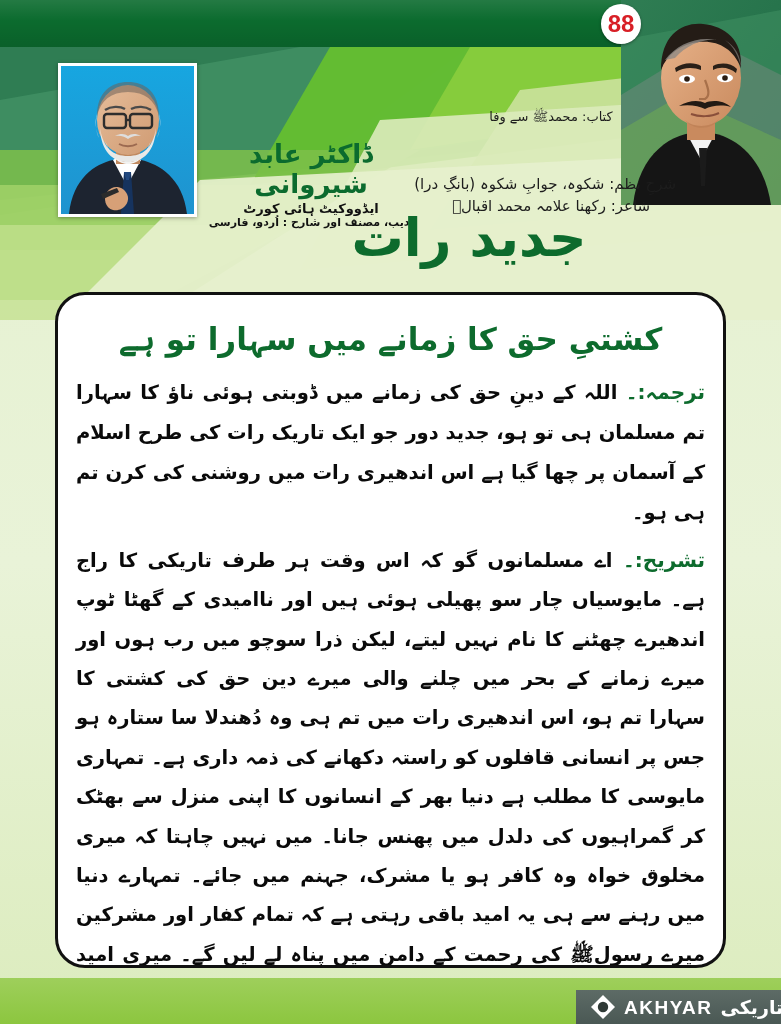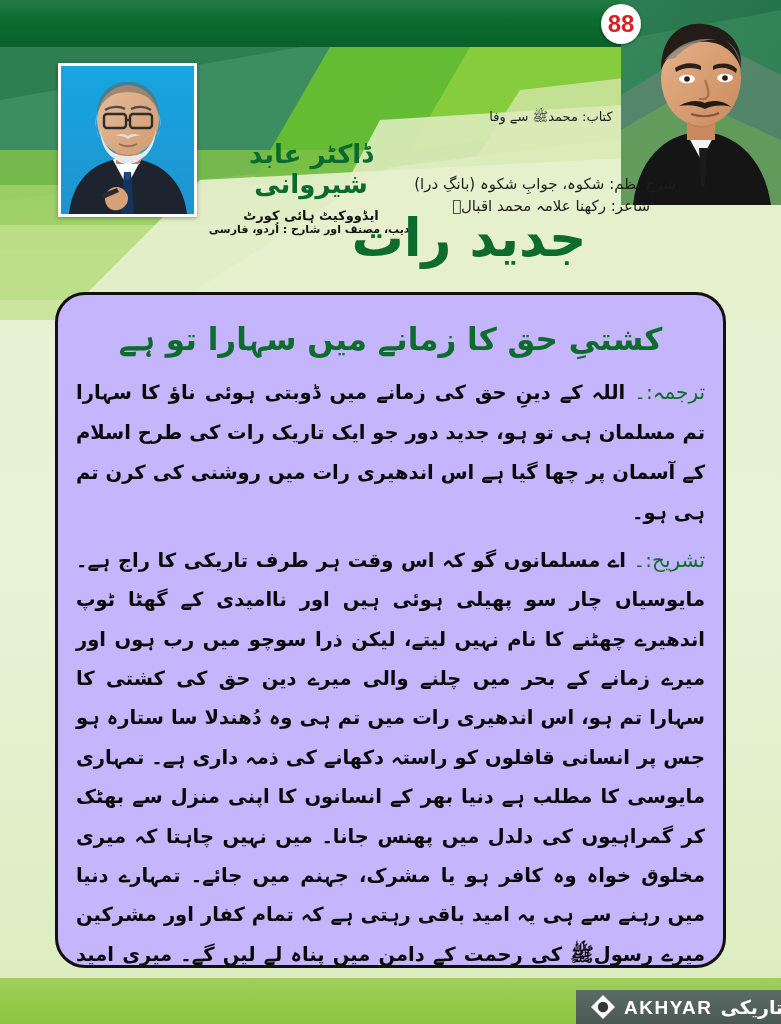--- a/index.html
+++ b/index.html
@@ -131,21 +131,21 @@
     font-size: 17px;
     font-weight: bold;
     line-height: 1.15;
     margin-bottom: 1px;
   }
   .cap-name {
     color: #0b6b2e;
     font-size: 26px;
     font-weight: bold;
     line-height: 1.15;
-    margin-bottom: 8px;
+    margin-bottom: 1px;
   }
   .cap-role {
     color: #111111;
     font-size: 13px;
     font-weight: bold;
     line-height: 1.2;
   }
   .cap-sub {
     color: #111111;
     font-size: 11px;
@@ -191,21 +191,21 @@
     letter-spacing: 2px;
   }
 
   
   .content-card {
     position: absolute;
     top: 292px;
     left: 55px;
     width: 671px;
     height: 676px;
-    background: #c4b5fd;
+    background: #ffffff;
     border: 3px solid #111111;
     border-radius: 30px;
     box-sizing: border-box;
     padding: 14px 18px 18px 18px;
     z-index: 9;
     direction: rtl;
     overflow: hidden;
   }
 
   .couplet {
@@ -223,21 +223,21 @@
   .section {
     margin-top: 8px;
     direction: rtl;
     text-align: justify;
     text-align-last: right;
   }
 
   .section-label {
     color: #0d6b2d;
     font-size: 20px;
-    font-weight: normal;
+    font-weight: bold;
   }
 
   .section-body {
     color: #0a0a0a;
     font-size: 19.5px;
     font-weight: bold;
     line-height: 2.05;
   }
 
   .tashreeh .section-body { line-height: 2.02; }

